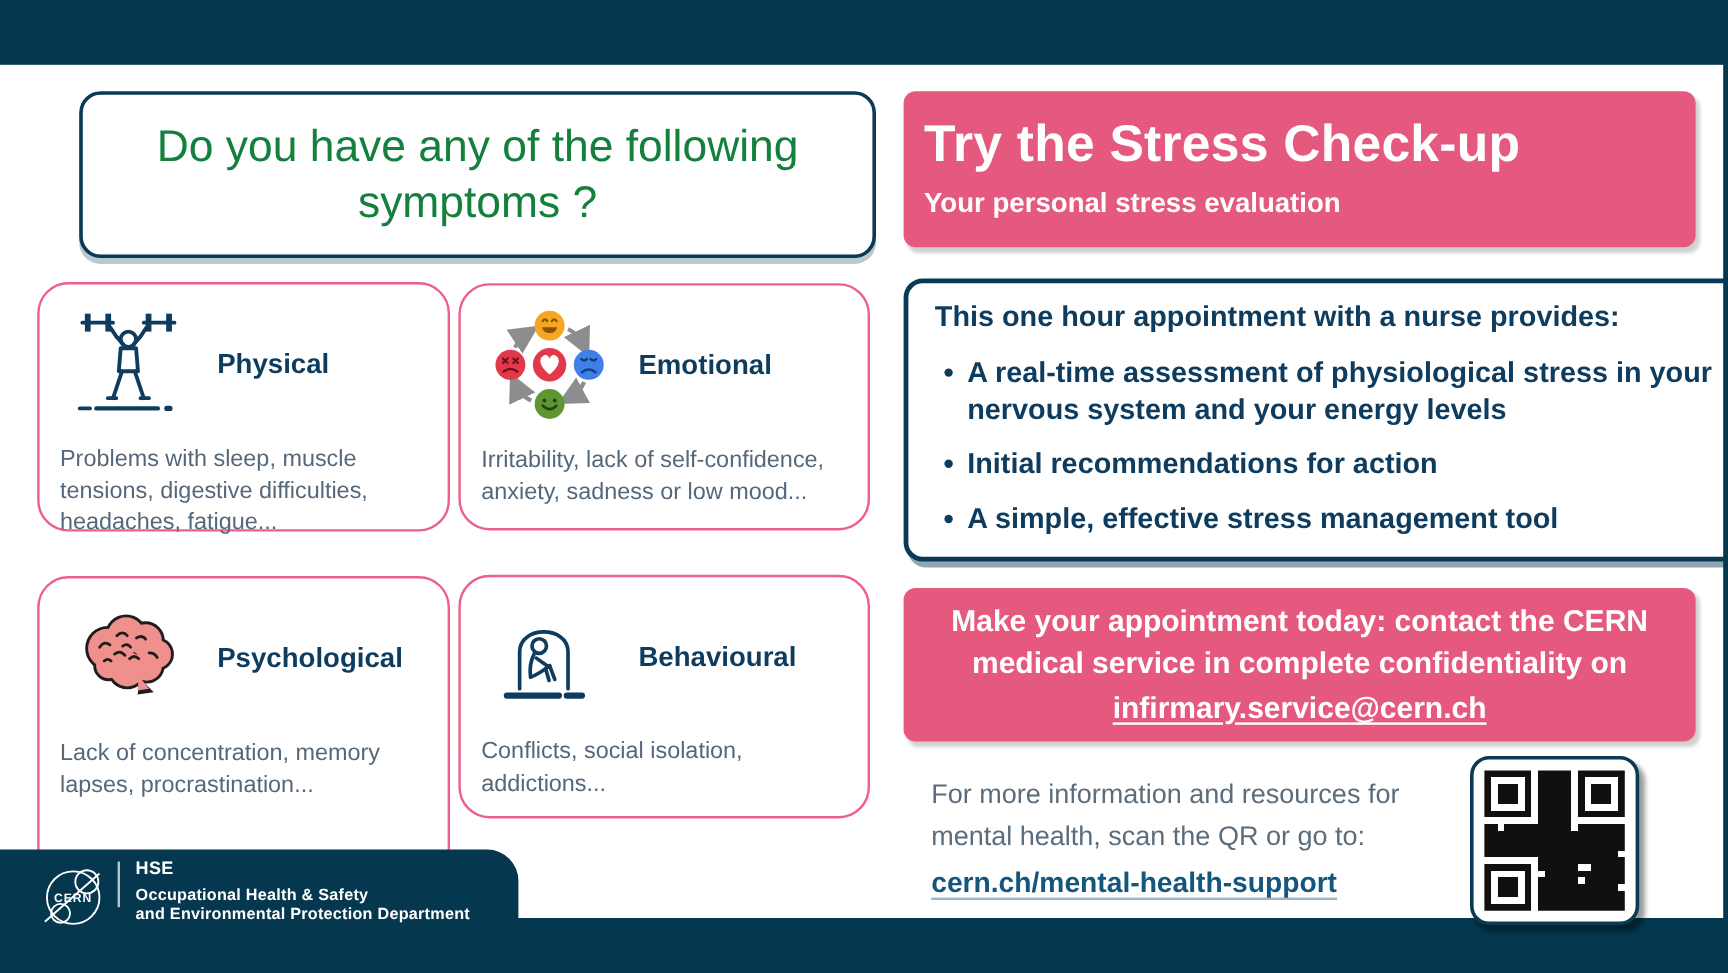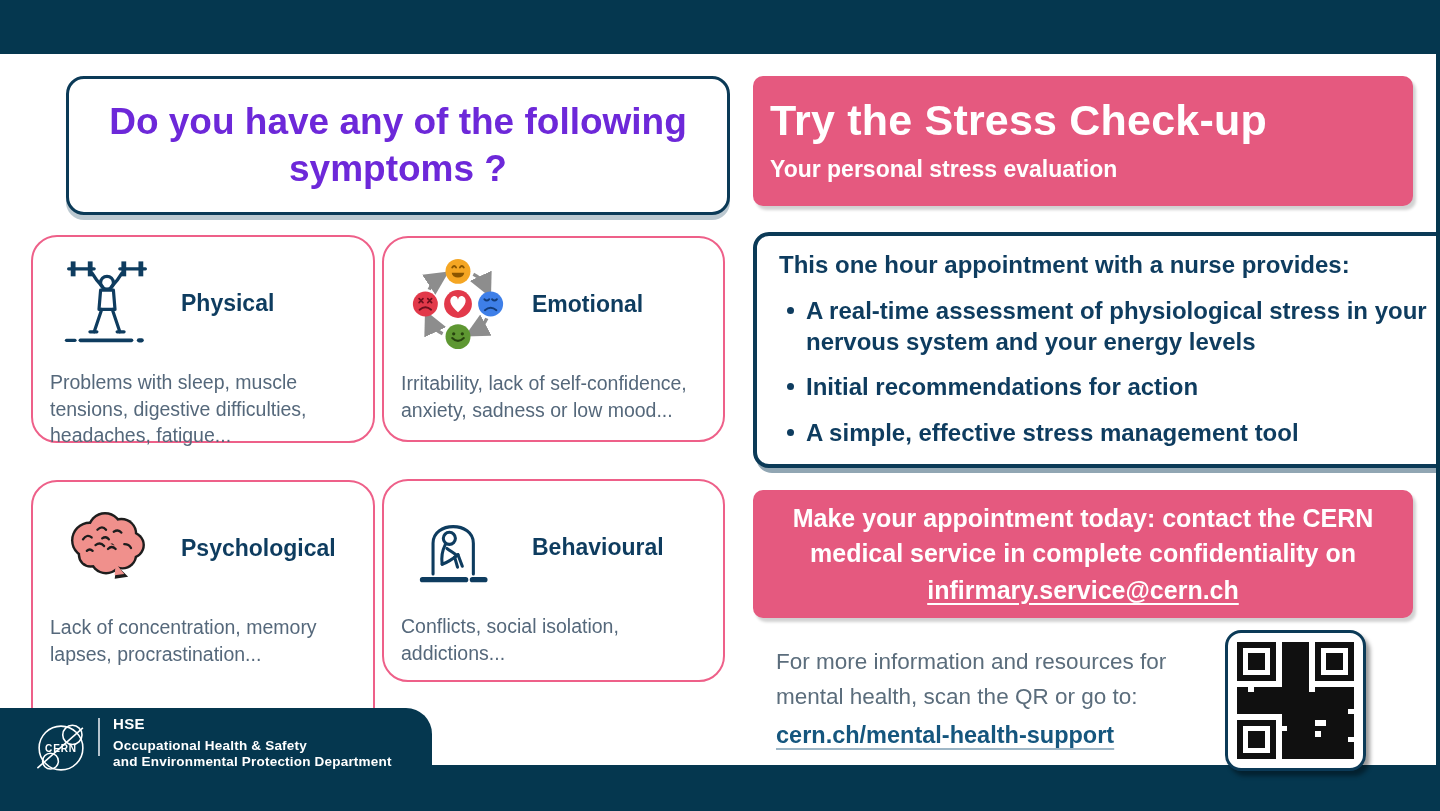--- a/index.html
+++ b/index.html
@@ -11,21 +11,21 @@
   .bottom-bar { position:absolute; left:0; top:765px; width:1440px; height:46px; background:#05374F; z-index:1; }
   .right-edge { position:absolute; right:0; top:0; width:4px; height:811px; background:#05374F; z-index:6; }
 
   
   .title-box {
     position:absolute; left:66px; top:76px; width:658px; height:133px;
     border:3px solid #0B3A57; border-radius:18px; background:#fff;
     box-shadow:0 5px 0 rgba(11,58,87,.28);
     display:flex; align-items:center; justify-content:center; text-align:center;
   }
-  .title-box h1 { margin:0; width:88%; font-size:37px; line-height:1.27; font-weight:bold; color:#6d28d9; }
+  .title-box h1 { margin:0; width:88%; font-size:37px; line-height:1.27; font-weight:normal; color:#15803d; }
 
   .card { position:absolute; background:#fff; border:2.5px solid #EE6089; border-radius:26px; box-sizing:border-box; }
   .c1 { left:31px;  top:235px; width:344px; height:208px; }
   .c2 { left:382px; top:236px; width:343px; height:206px; }
   .c3 { left:31px;  top:480px; width:344px; height:265px; }
   .c4 { left:382px; top:479px; width:343px; height:203px; }
   .card-head { display:flex; align-items:center; gap:26px; padding:16px 6px 0 26px; height:100px; }
   .icon { width:96px; height:96px; flex:0 0 auto; display:flex; align-items:center; justify-content:center; }
   .icon svg { width:96px; height:96px; }
   .card-title { font-size:23px; font-weight:bold; color:#0E3C5F; }

